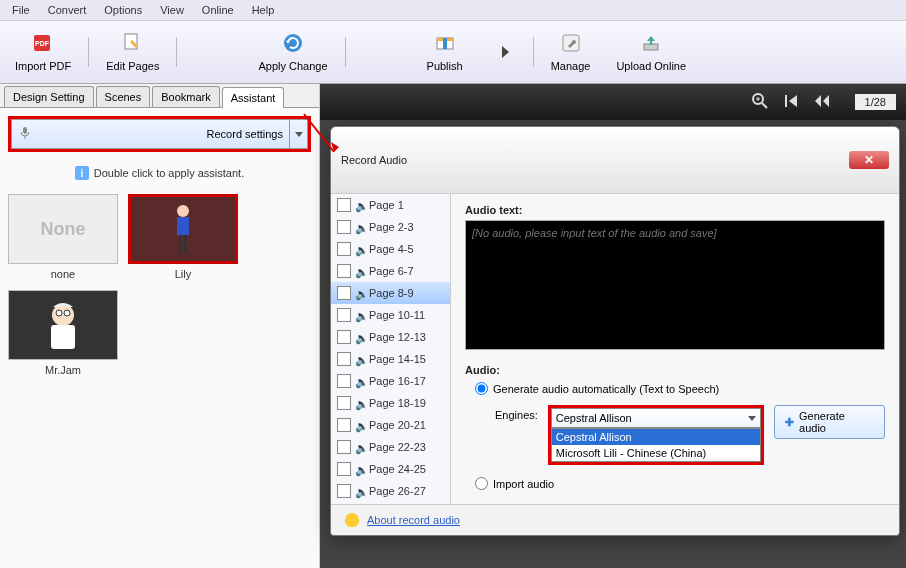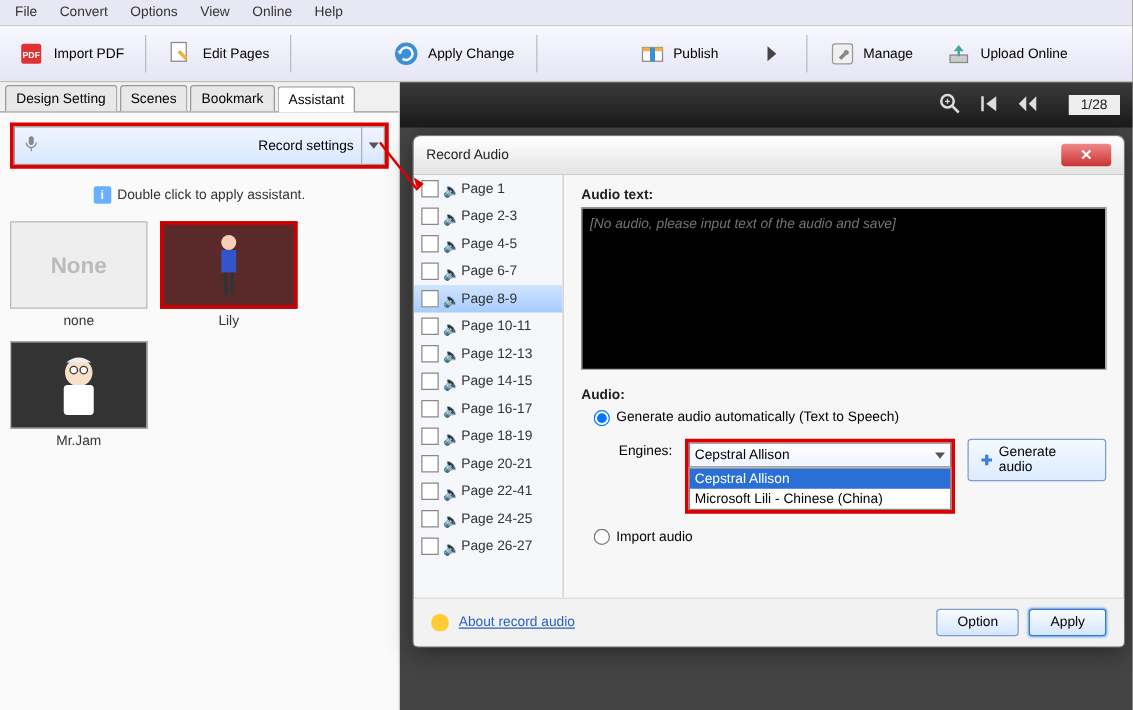--- a/index.html
+++ b/index.html
@@ -2,21 +2,21 @@
 <html><head>
 <meta charset="utf-8">
 <style>
   * { box-sizing: border-box; margin: 0; padding: 0; }
   body { font-family: 'Segoe UI', Tahoma, sans-serif; font-size: 11px; width: 906px; height: 568px; overflow: hidden; background: #f0f0f0; position: relative; }
   
   .menubar { background: #e8e8f5; border-bottom: 1px solid #ccc; padding: 2px 4px; display: flex; gap: 2px; }
   .menubar span { padding: 2px 8px; color: #333; cursor: default; }
   
   .toolbar { background: linear-gradient(#f8f8ff, #e5e5f5); border-bottom: 1px solid #aaa; display: flex; align-items: center; padding: 6px 4px; gap: 4px; }
-  .tbtn { display: flex; align-items: center; gap: 6px; padding: 4px 10px; border: 1px solid transparent; border-radius: 3px; cursor: default; min-height: 28px;}
+  .tbtn { display: flex; align-items: center; gap: 6px; padding: 4px 10px; border: 1px solid transparent; border-radius: 3px; cursor: default; min-height: 28px; flex-direction: column;}
   .tbtn .ticon { width: 22px; height: 22px; display: flex; align-items: center; justify-content: center; }
   .tsep { width: 1px; height: 30px; background: #bbb; margin: 0 2px; }
   
   .content { display: flex; height: calc(100% - 66px); }
   
   .leftpanel { width: 320px; background: #fafafa; border-right: 1px solid #ccc; display: flex; flex-direction: column; }
   .tabstrip { display: flex; border-bottom: 1px solid #999; background: #f0f0f0; padding: 2px 2px 0 4px; }
   .tab { padding: 4px 8px; border: 1px solid #999; border-bottom: none; background: #e8e8e8; margin-right: 2px; border-radius: 3px 3px 0 0; font-size: 11px; cursor: default;}
   .tab.active { background: #fff; position: relative; top: 1px; }
   
@@ -33,37 +33,37 @@
   .thumb.sel .tframe { border: 3px solid #c00; }
   .thumb .tlabel { font-size: 11px; color: #333; }
   .none-text{font-size:18px;color:#bbb;font-weight:bold;}
   
   .rightpanel { flex: 1; background: #444; position: relative; }
   .viewertop { height: 36px; background: linear-gradient(#3a3a3a, #1a1a1a); display: flex; align-items: center; justify-content: flex-end; padding: 0 10px; gap: 14px;}
   .vicon { color: #eee; cursor:default; }
   .pageind { background: #eee; color: #222; padding: 2px 10px; font-size: 11px; margin-left: 10px;}
   
   .dialog { position: absolute; left: 10px; top: 42px; width: 570px; height: 410px; background: #f7f7f7; border: 1px solid #777; border-radius: 6px 6px 4px 4px; box-shadow: 0 4px 20px rgba(0,0,0,0.4); display: flex; flex-direction: column; }
-  .dlg-title { background: linear-gradient(#fff, #e4e4e4); padding: 6px 10px; border-radius: 6px 6px 0 0; display: flex; align-items: center; border-bottom: 1px solid #ccc;}
+  .dlg-title { background: linear-gradient(#fff, #e4e4e4); padding: 24px 10px; border-radius: 6px 6px 0 0; display: flex; align-items: center; border-bottom: 1px solid #ccc;}
   .dlg-title-text { flex: 1; color: #222; }
   .dlg-close { width: 40px; height: 18px; background: linear-gradient(#e88, #c33); border-radius: 3px; color: #fff; display: flex; align-items: center; justify-content: center; font-size: 12px; font-weight: bold; cursor:default;}
   
   .dlg-body { flex: 1; display: flex; overflow: hidden; }
   .pagelist { width: 120px; border-right: 1px solid #ccc; background: #f5f7fb; overflow-y: auto; }
   .pageitem { display: flex; align-items: center; padding: 4px 6px; gap: 4px; font-size: 11px; color: #333; cursor:default;}
   .pageitem.sel { background: linear-gradient(#d0e4ff, #a8ccff); }
   .pgicon { width: 14px; height: 14px; border: 1px solid #888; background: #fff; display:inline-block; position:relative;}
   .sndicon { width: 10px; height: 10px; display:inline-block; color:#888;}
   
   .dlg-right { flex: 1; padding: 10px 14px; display: flex; flex-direction: column; }
   .dlg-label { font-weight: bold; font-size: 11px; margin-bottom: 4px; color:#222;}
   .audiotext { width: 100%; height: 130px; border: 1px solid #aaa; background: #000000; padding: 6px; font-style: italic; color: #777; font-size: 11px; resize: none; font-family: inherit;}
   
   .audiosec { margin-top: 14px; }
-  .radioline { margin: 6px 0 10px 10px; display:flex; align-items:flex-start; gap:5px;}
+  .radioline { margin: 6px 0 10px 10px; display:flex; align-items:center; gap:5px;}
   .radioline input{margin:0;}
   
   .enginerow { display: flex; align-items: flex-start; margin-left: 30px; gap: 10px; position:relative;}
   .enginelbl { padding-top: 4px; }
   .enginebox { border: 3px solid #d00; padding: 0; }
   .enginesel { width: 210px; height: 20px; border: 1px solid #888; background: linear-gradient(#fff,#eef4ff); padding: 0 4px; display: flex; align-items: center; justify-content: space-between; font-size:11px; cursor:default;}
   .enginedrop { width: 210px; border: 1px solid #888; background: #fff; }
   .enginedrop .opt { padding: 2px 4px; font-size: 11px; cursor:default;}
   .enginedrop .opt.hl { background: #2a6fd6; color: #fff; }
   
@@ -299,21 +299,21 @@
               <span>Page 18-19</span>
             </div>
           <div class="pageitem">
               <span class="pgicon"></span>
               <span class="sndicon">🔈</span>
               <span>Page 20-21</span>
             </div>
           <div class="pageitem">
               <span class="pgicon"></span>
               <span class="sndicon">🔈</span>
-              <span>Page 22-41</span>
+              <span>Page 22-23</span>
             </div>
           <div class="pageitem">
               <span class="pgicon"></span>
               <span class="sndicon">🔈</span>
               <span>Page 24-25</span>
             </div>
           <div class="pageitem">
               <span class="pgicon"></span>
               <span class="sndicon">🔈</span>
               <span>Page 26-27</span>
@@ -348,24 +348,20 @@
             <label class="importline">
               <input type="radio" name="aud" style="">
               <span>Import audio</span>
             </label>
           </div>
         </div>
       </div>
       <div class="dlg-foot">
         <span class="bulb"></span>
         <span class="aboutlink">About record audio</span>
-        <div class="dlg-foot-btns">
-          <div class="dbtn">Option</div>
-          <div class="dbtn def">Apply</div>
-        </div>
       </div>
     </div>
   </div>
 </div>
 
 <svg class="redarrow" width="40" height="50">
   <line x1="2" y1="2" x2="32" y2="40" stroke="#d00" stroke-width="2"></line>
   <path d="M32 40 l-3 -10 l8 5 z" fill="#d00"></path>
 </svg>
 

